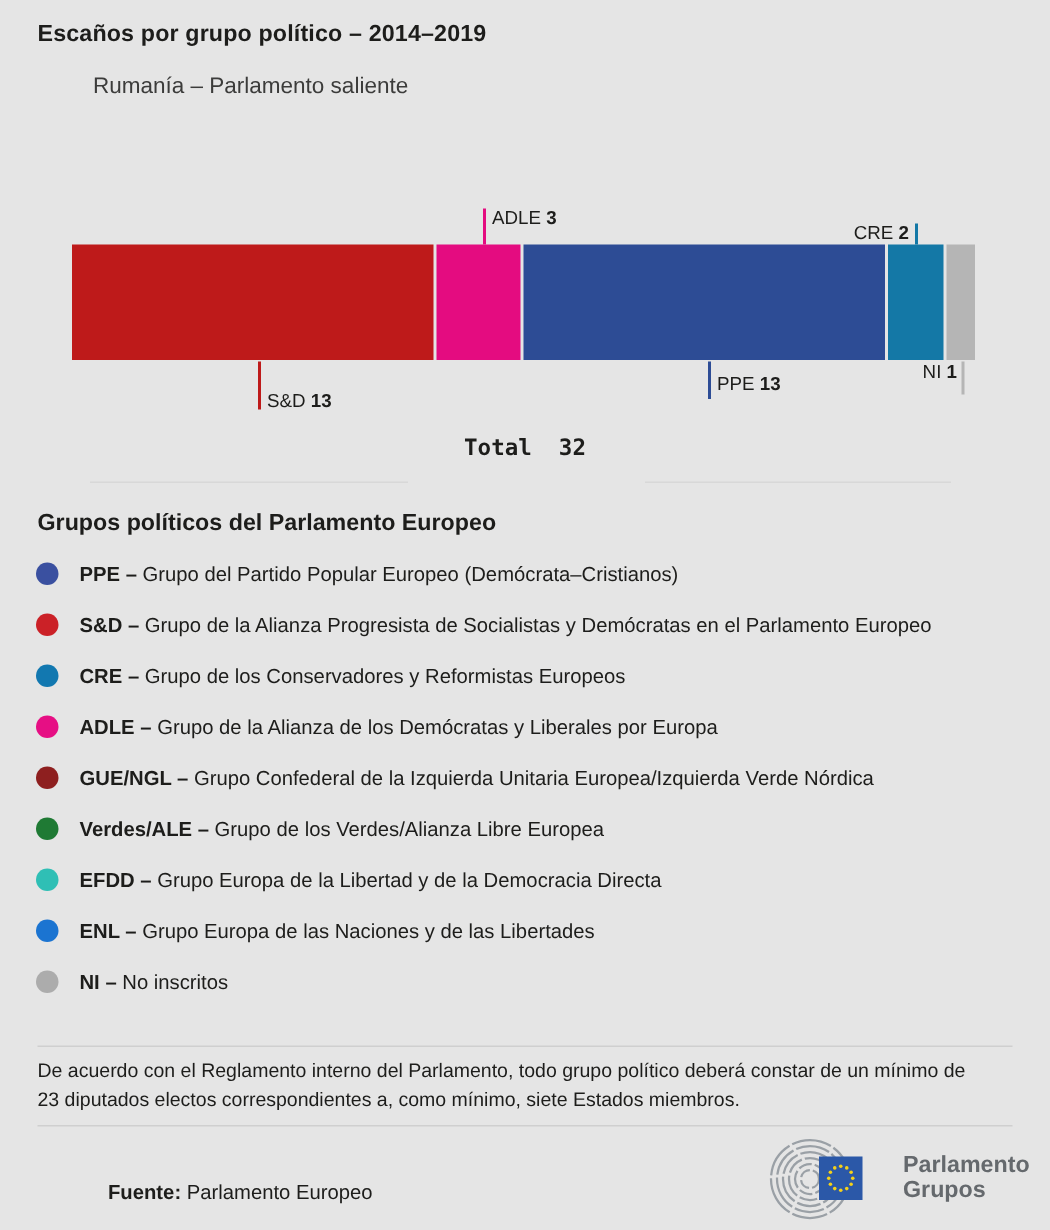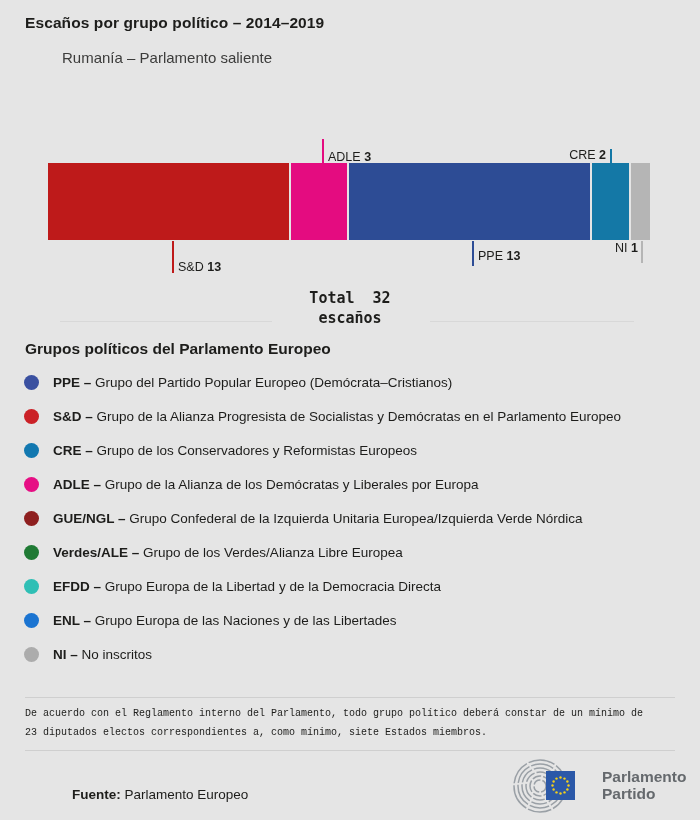--- a/index.html
+++ b/index.html
@@ -15,21 +15,21 @@
 
   
   #bar{left:48px;top:163px;width:602px;height:77px;display:flex;gap:2px;}
   #bar .seg{height:100%;flex-basis:0;}
 
   
   .callout-line{width:2px;}
   .callout-label{font-size:12.5px;white-space:nowrap;}
   .callout-label b{font-weight:bold;}
   #co-adle-line{left:322px;top:139px;height:24px;}
-  #co-adle-label{left:328px;top:138px;margin-top:12px;}
+  #co-adle-label{left:328px;top:138px;}
   #co-cre-label{right:94px;top:148px;}
   #co-cre-line{left:610px;top:149px;height:14px;}
   #co-sd-line{left:172px;top:241px;height:32px;}
   #co-sd-label{left:178px;top:260px;}
   #co-ppe-line{left:472px;top:241px;height:25px;}
   #co-ppe-label{left:478px;top:249px;text-align:right;}
   #co-ni-line{left:641px;top:241px;height:22px;}
   #co-ni-label{right:62px;top:241px;}
 
   
@@ -45,21 +45,21 @@
   #legend{left:24px;top:365px;width:660px;}
   .legend-row{display:flex;align-items:center;height:34px;}
   .legend-dot{width:15px;height:15px;border-radius:50%;margin-right:14px;flex:0 0 15px;}
   .legend-text{font-size:13.5px;color:#1d1d1b;white-space:nowrap;}
   .legend-text b{font-weight:bold;}
 
   
   .footer-rule{left:25px;width:650px;height:1px;background:#cfcfcf;}
   #rule-top{top:697px;}
   #rule-bottom{top:750px;}
-  #footnote{left:25px;top:704px;width:622px;font-size:10px;line-height:19px;color:#1d1d1b;font-family:Liberation Mono, monospace;}
+  #footnote{left:25px;top:704px;width:622px;font-size:13px;line-height:19px;color:#1d1d1b;}
   #source{left:25px;top:787px;font-size:13.5px;margin-left:47px;}
   #source b{font-weight:bold;}
 
   
   #logo{left:506px;top:756px;display:flex;align-items:center;}
   #logo-text{margin-left:12px;font-size:15.5px;font-weight:bold;color:#65696d;line-height:17px;}
 </style>
 </head>
 <body>
 
@@ -85,21 +85,20 @@
   <div id="co-sd-label" class="abs callout-label"><span>S&amp;D</span> <b>13</b></div>
   <div id="co-ppe-line" class="abs callout-line" style="background: rgb(45, 76, 149);"></div>
   <div id="co-ppe-label" class="abs callout-label"><span>PPE</span> <b>13</b></div>
   <div id="co-ni-line" class="abs callout-line" style="background: rgb(181, 181, 181);"></div>
   <div id="co-ni-label" class="abs callout-label"><span>NI</span> <b>1</b></div>
 
   <div id="total-rule-left" class="abs total-rule"></div>
   <div id="total-rule-right" class="abs total-rule"></div>
   <div id="total-box" class="abs">
     <div class="line">Total  32</div>
-    <div class="line">escaños</div>
   </div>
 
   <div id="legend-heading" class="abs">Grupos políticos del Parlamento Europeo</div>
   <div id="legend" class="abs">
       <div class="legend-row">
         <span class="legend-dot" style="background: rgb(58, 80, 160);"></span>
         <span class="legend-text"><b>PPE – </b><span>Grupo del Partido Popular Europeo (Demócrata–Cristianos)</span></span>
       </div>
       <div class="legend-row">
         <span class="legend-dot" style="background: rgb(203, 33, 39);"></span>
@@ -161,17 +160,17 @@
         <circle cx="54.5" cy="37.5" r="1.2"></circle>
           <circle cx="50.5" cy="36.4" r="1.2"></circle>
         <circle cx="47.6" cy="33.5" r="1.2"></circle>
           <circle cx="46.5" cy="29.5" r="1.2"></circle>
         <circle cx="47.6" cy="25.5" r="1.2"></circle>
           <circle cx="50.5" cy="22.6" r="1.2"></circle>
       </g>
     </svg>
     <div id="logo-text">
       <div>Parlamento</div>
-      <div>Partido</div>
+      <div>Grupos</div>
     </div>
   </div>
 
 </div>
 
 </body></html>

